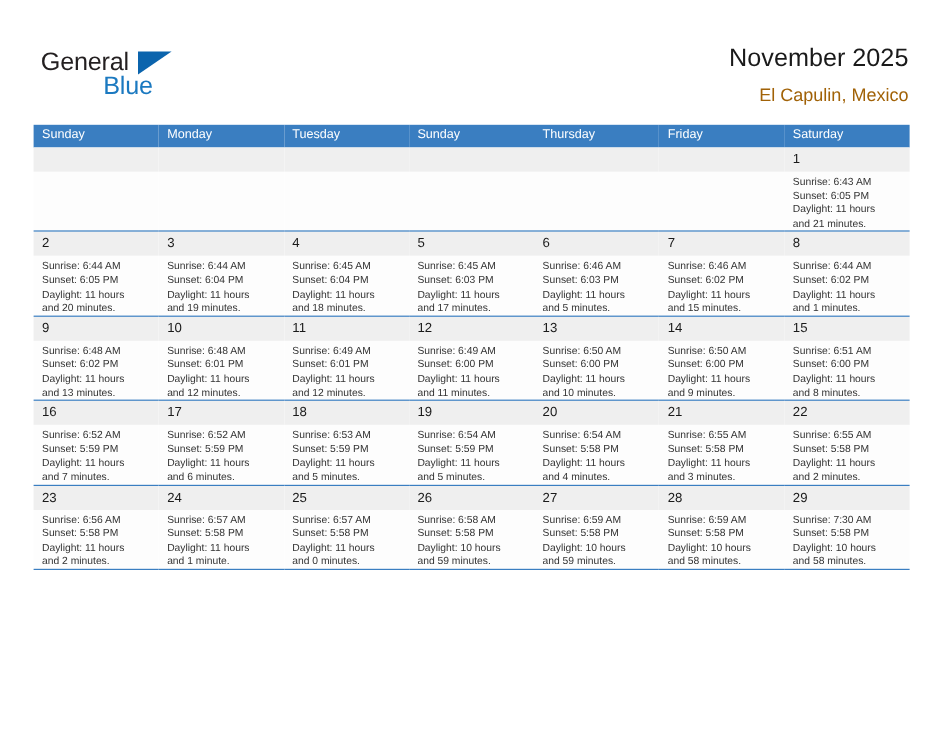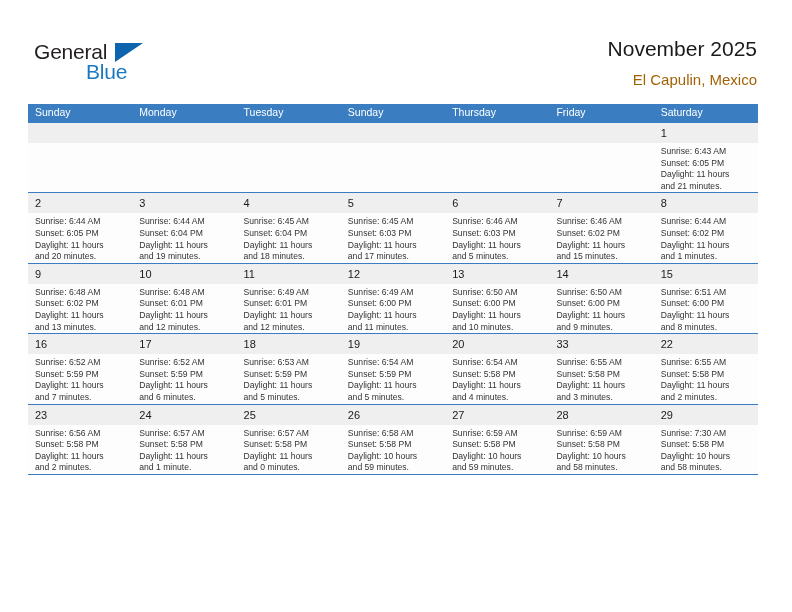--- a/index.html
+++ b/index.html
@@ -375,21 +375,21 @@
           <td>
             <span class="daynum">20</span>
             <div class="cell-lines">
               <div>Sunrise: 6:54 AM</div>
               <div>Sunset: 5:58 PM</div>
               <div>Daylight: 11 hours</div>
               <div>and 4 minutes.</div>
             </div>
           </td>
           <td>
-            <span class="daynum">33</span>
+            <span class="daynum">21</span>
             <div class="cell-lines">
               <div>Sunrise: 6:55 AM</div>
               <div>Sunset: 5:58 PM</div>
               <div>Daylight: 11 hours</div>
               <div>and 3 minutes.</div>
             </div>
           </td>
           <td>
             <span class="daynum">22</span>
             <div class="cell-lines">

